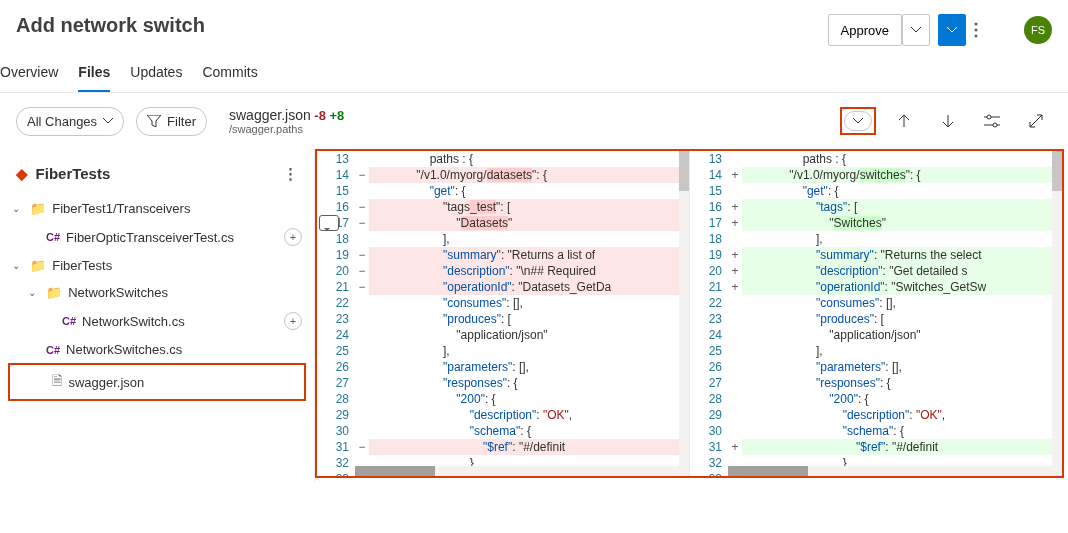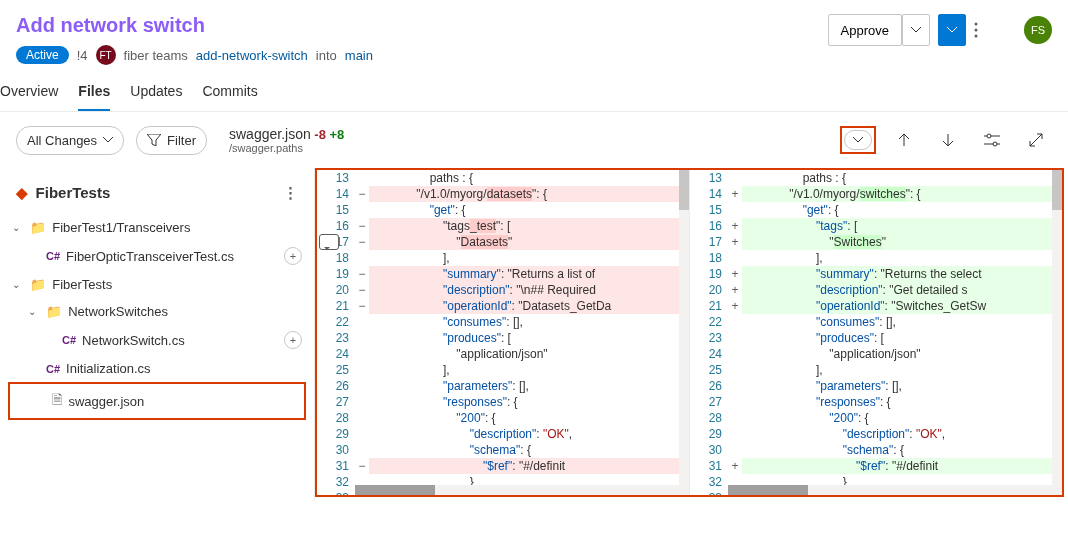--- a/index.html
+++ b/index.html
@@ -1,19 +1,19 @@
 <!DOCTYPE html>
 <html><head>
 <meta charset="utf-8">
 <style>
 * { box-sizing: border-box; margin: 0; padding: 0; font-family: "Segoe UI", -apple-system, sans-serif; }
 body { width: 1068px; height: 533px; background: #fff; font-size: 13px; color: #323130; overflow: hidden; }
 
 .header { padding: 14px 16px 8px; display: flex; align-items: flex-start; justify-content: space-between; }
-.title-area h1 { font-size: 20px; font-weight: 600; color: #8b5cf6; margin-bottom: 8px; }
+.title-area h1 { font-size: 20px; font-weight: 600; color: #404040; margin-bottom: 8px; }
 .meta-row { display: flex; align-items: center; gap: 8px; font-size: 13px; }
 .badge-active { background: #0078d4; color: #fff; padding: 2px 10px; border-radius: 10px; font-size: 12px; }
 .badge-id { color: #605e5c; }
 .avatar-sm { width: 20px; height: 20px; border-radius: 50%; background: #750b1c; color: #fff; display: inline-flex; align-items: center; justify-content: center; font-size: 10px; }
 .link { color: #005a9e; cursor: pointer; }
 .text-muted { color: #605e5c; }
 
 .actions { display: flex; align-items: center; gap: 8px; }
 .btn { display: inline-flex; align-items: center; gap: 6px; height: 32px; padding: 0 12px; border: 1px solid #c8c6c4; background: #fff; font-size: 13px; cursor: pointer; border-radius: 2px; }
 .btn-split { border-left: 1px solid #c8c6c4; padding: 0 8px; }
@@ -74,29 +74,20 @@
 .hscroll { position: absolute; left: 38px; right: 10px; bottom: 0; height: 10px; background: #f3f2f1; }
 .hscroll-thumb { position: absolute; left: 0; height: 100%; width: 80px; background: #a19f9d; }
 svg { display: block; }
 </style>
 </head>
 <body>
 
 <div class="header">
   <div class="title-area">
     <h1>Add network switch</h1>
-    <div class="meta-row">
-      <span class="badge-active">Active</span>
-      <span class="badge-id">!4</span>
-      <span class="avatar-sm">FT</span>
-      <span class="text-muted">fiber teams</span>
-      <span class="link">add-network-switch</span>
-      <span class="text-muted">into</span>
-      <span class="link">main</span>
-    </div>
   </div>
   <div class="actions">
     <div style="display:flex">
       <button class="btn">Approve</button>
       <button class="btn btn-split">
           <svg width="10" height="6">
             <path d="M0 0l5 5 5-5" stroke="#323130" fill="none"></path>
           </svg>
         </button>
     </div>
@@ -208,21 +199,21 @@
         </div>
         <div class="tree-item indent-2">
           <span class="chev"></span>
           <span class="csharp">C#</span>
           <span>NetworkSwitch.cs</span>
           <span class="add-btn">+</span>
         </div>
         <div class="tree-item indent-1">
           <span class="chev"></span>
           <span class="csharp">C#</span>
-          <span>Initialization.cs</span>
+          <span>NetworkSwitches.cs</span>
         </div>
         <div class="tree-item indent-1 highlighted">
           <span class="chev"></span>
           <span class="file-icon">🗎</span>
           <span>swagger.json</span>
         </div>
       </div>
   </div>
   <div class="diff-area">
     <div class="diff-col left" id="diff-left">

